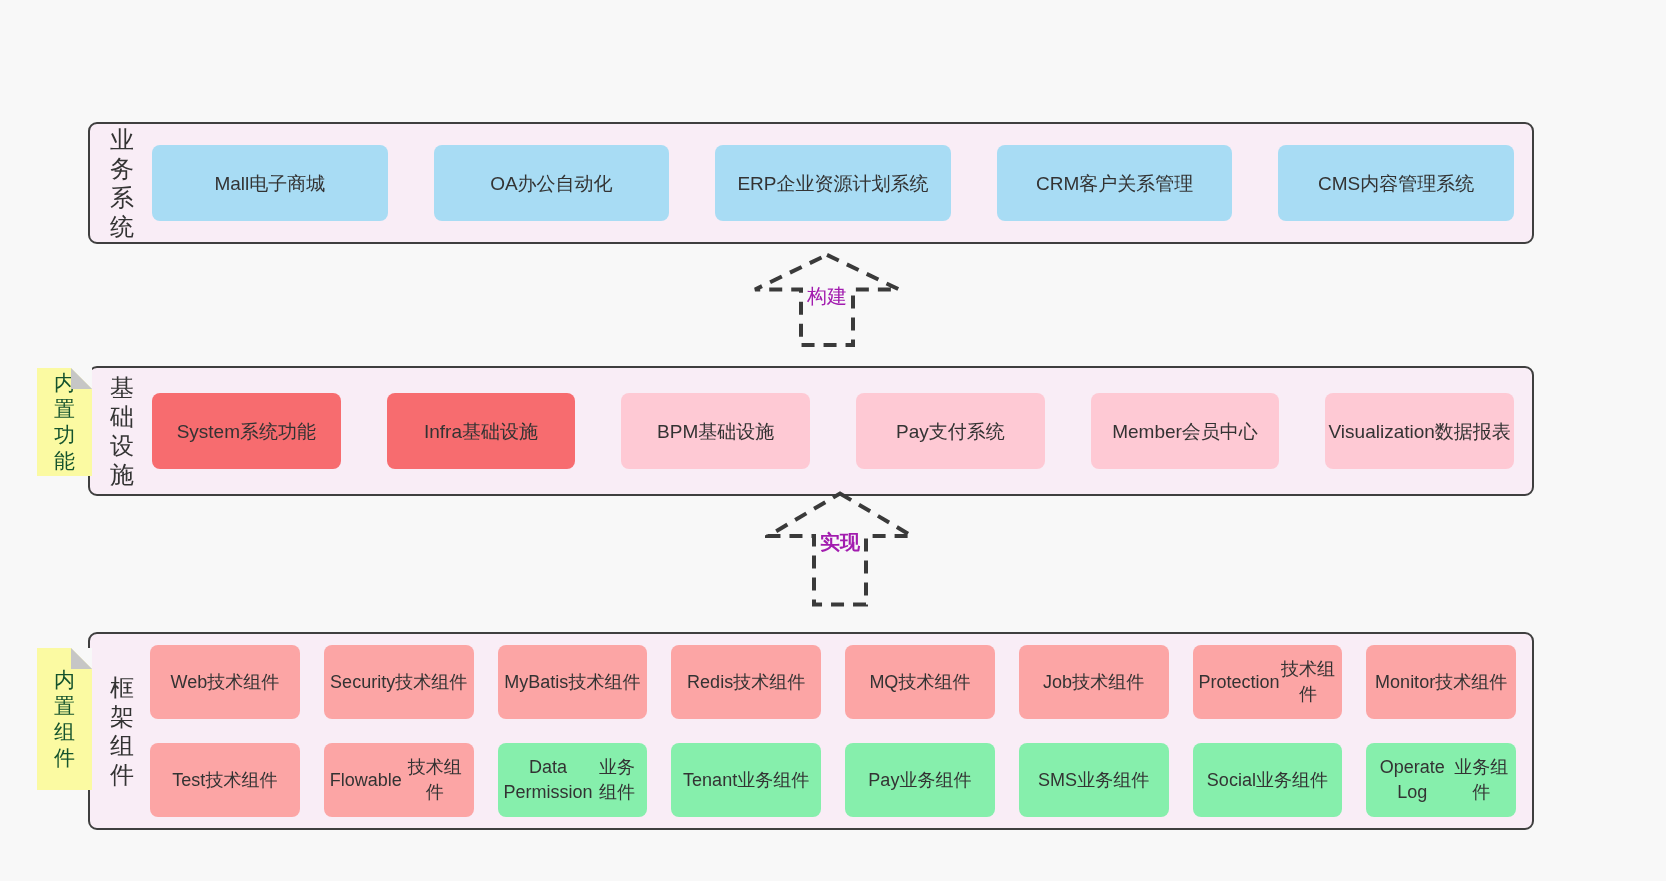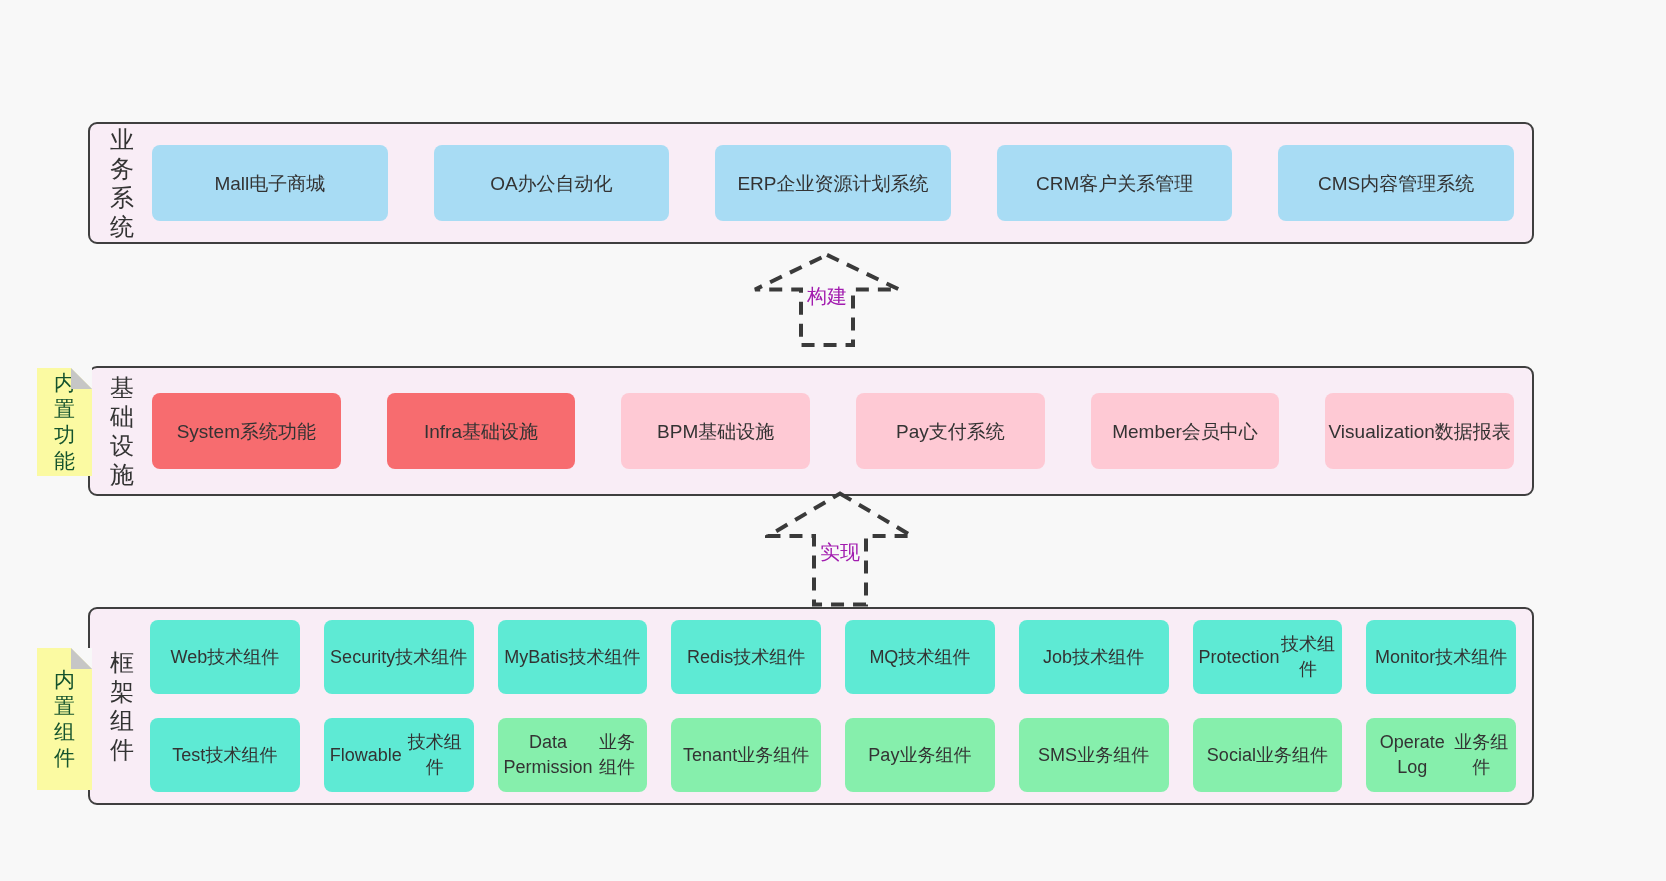--- a/index.html
+++ b/index.html
@@ -6,42 +6,42 @@
   html,body { background:#f8f8f8; font-family:"Liberation Sans","DejaVu Sans",sans-serif; }
   #canvas { position:relative; width:1666px; height:881px; background:#f8f8f8; overflow:hidden; }
 
   .layer {
     position:absolute; left:88px; width:1446px;
     background:#f9edf6; border:2px solid #3f3f3f; border-radius:9px;
     display:flex; align-items:center;
   }
   #layer-business  { top:122px; height:122px; }
   #layer-modules   { top:366px; height:130px; }
-  #layer-framework { top:607px; height:198px;justify-content:center; }
+  #layer-framework { top:632px; height:198px;justify-content:center; }
 
   .vlabel {
     flex:none; margin-left:16px; width:32px;
     font-size:24px; line-height:29px; color:#333;
     word-break:break-all; text-align:center;
   }
 
   .boxes { flex:1; display:flex; gap:46px; padding:0 18px 0 14px; }
   .box {
     flex:1; height:76px; border-radius:8px;
     display:flex; flex-direction:row; justify-content:center; align-items:center;
     font-size:19px; line-height:27px; color:#333; text-align:center;
   }
   .rows { flex:1; display:flex; flex-direction:column; gap:24px; padding:0 16px 0 12px; }
   .row  { display:flex; gap:24px; }
   .row .box { height:74px; font-size:18px; line-height:25px; padding:0 6px; }
 
   .blue        { background:#a8dcf4; }
   .red         { background:#f76c6f; }
   .pink        { background:#fec9d4; }
-  .green       { background:#5eead4; }
+  .green       { background:#fca5a5; }
   .green-light { background:#86efac; }
 
   .note {
     position:absolute; left:37px; width:55px; background:#fbfaa2; z-index:2;
     display:flex; align-items:center; justify-content:center;
   }
   #note-modules   { top:368px; height:108px; }
   #note-framework { top:648px; height:142px; }
   .note .vtext {
     width:24px; font-size:21px; line-height:26px; color:#14532d;
@@ -60,21 +60,21 @@
   .arrow polygon {
     fill:none; stroke:#3a3a3a; stroke-width:4;
     stroke-dasharray:13 9; vector-effect:non-scaling-stroke;
   }
   .arrow-label {
     position:absolute; left:50%; transform:translateX(-50%);
     background:#f8f8f8; padding:1px 3px;
     font-size:20px; color:#a21caf; white-space:nowrap;
   }
   #arrow-build .arrow-label     { top:30px; }
-  #arrow-implement .arrow-label { top:48px; }
+  #arrow-implement .arrow-label { top:38px;font-weight:bold; }
 </style>
 </head>
 <body>
 
 <div id="canvas">
 
   <div class="layer" id="layer-business">
     <div class="vlabel">业务系统</div>
     <div class="boxes">
       <div class="box blue">

